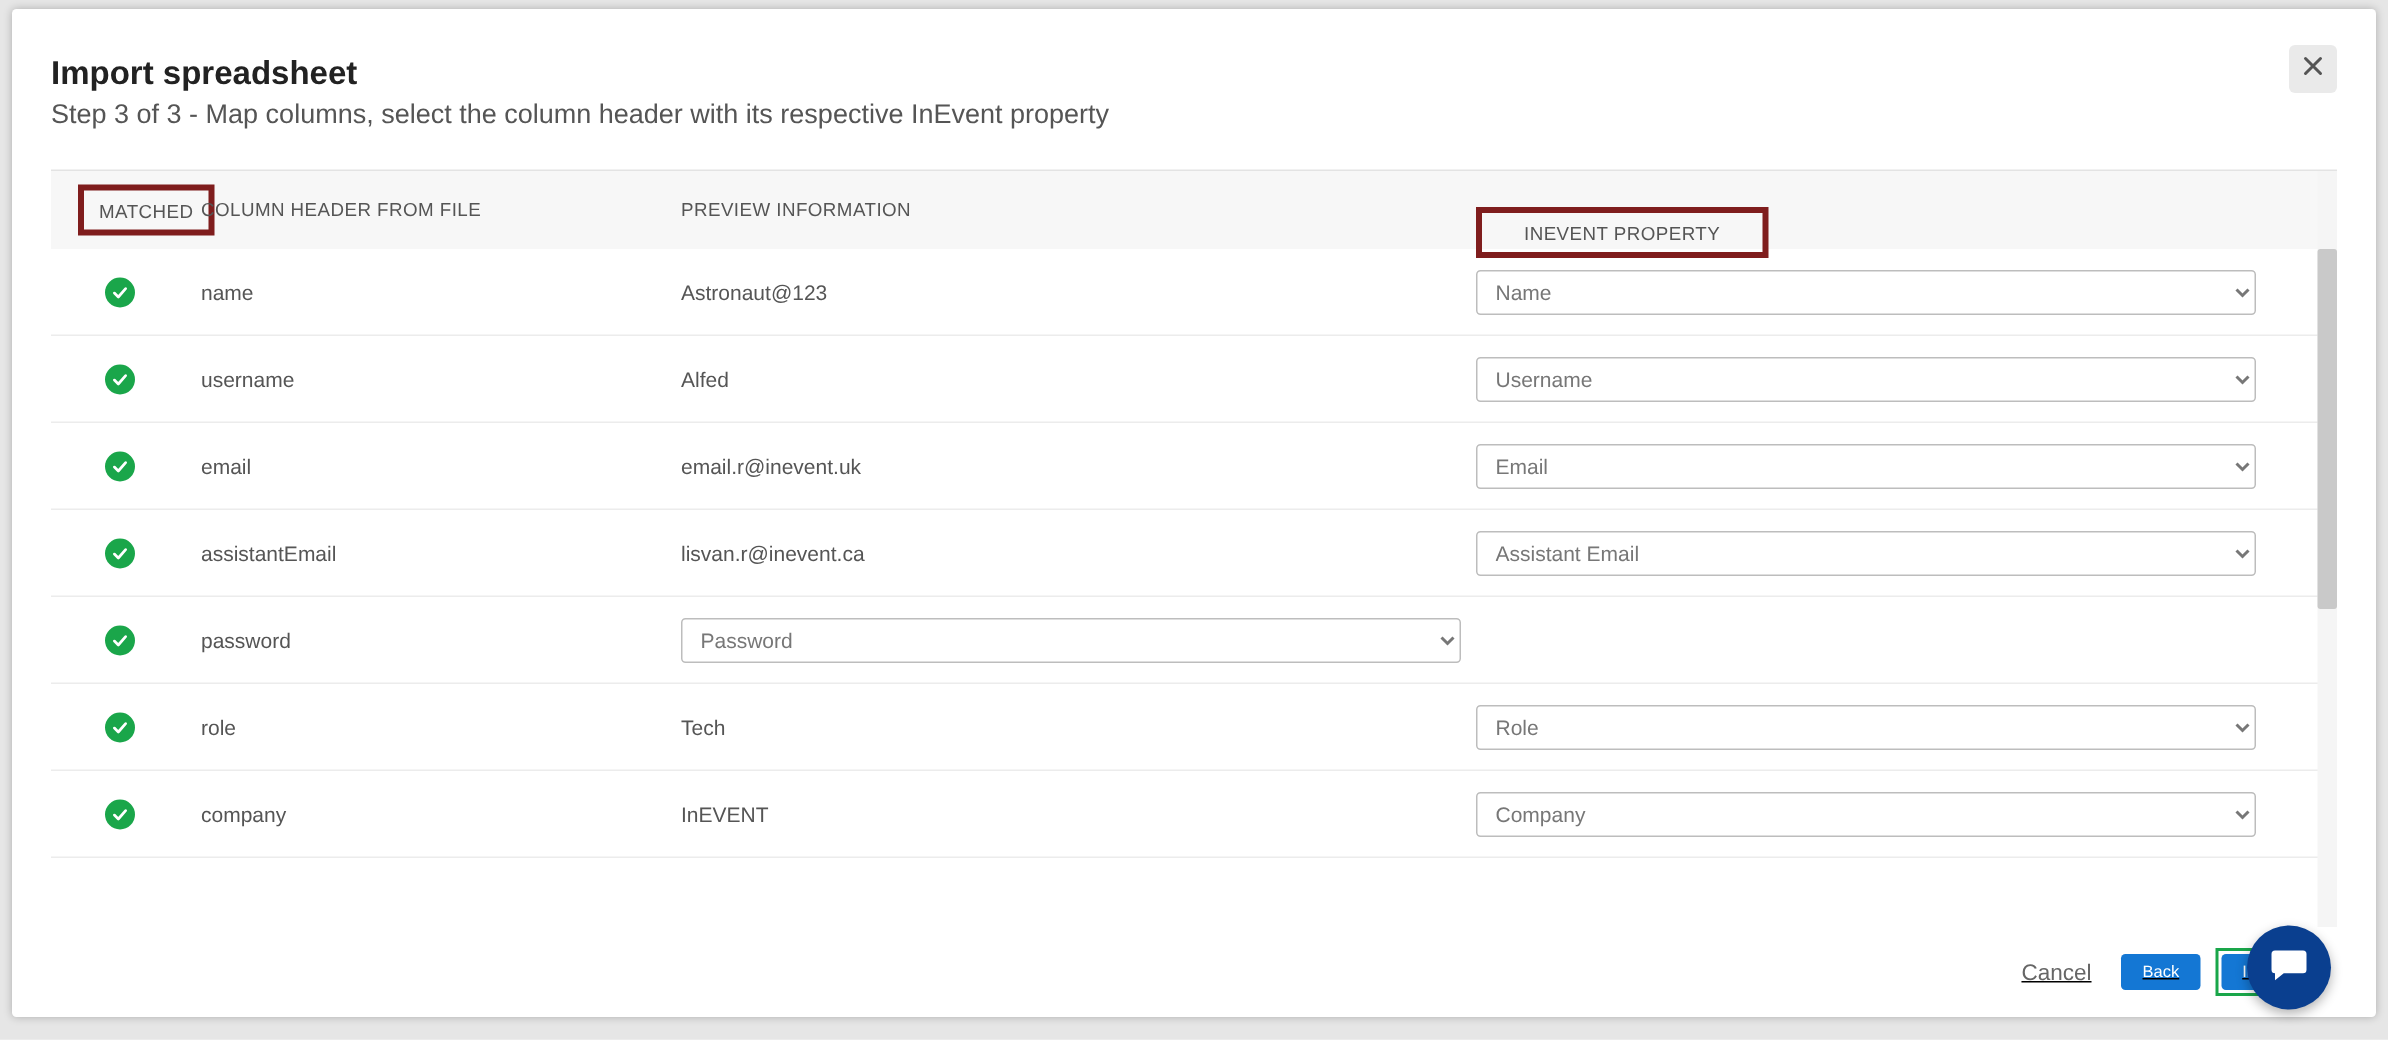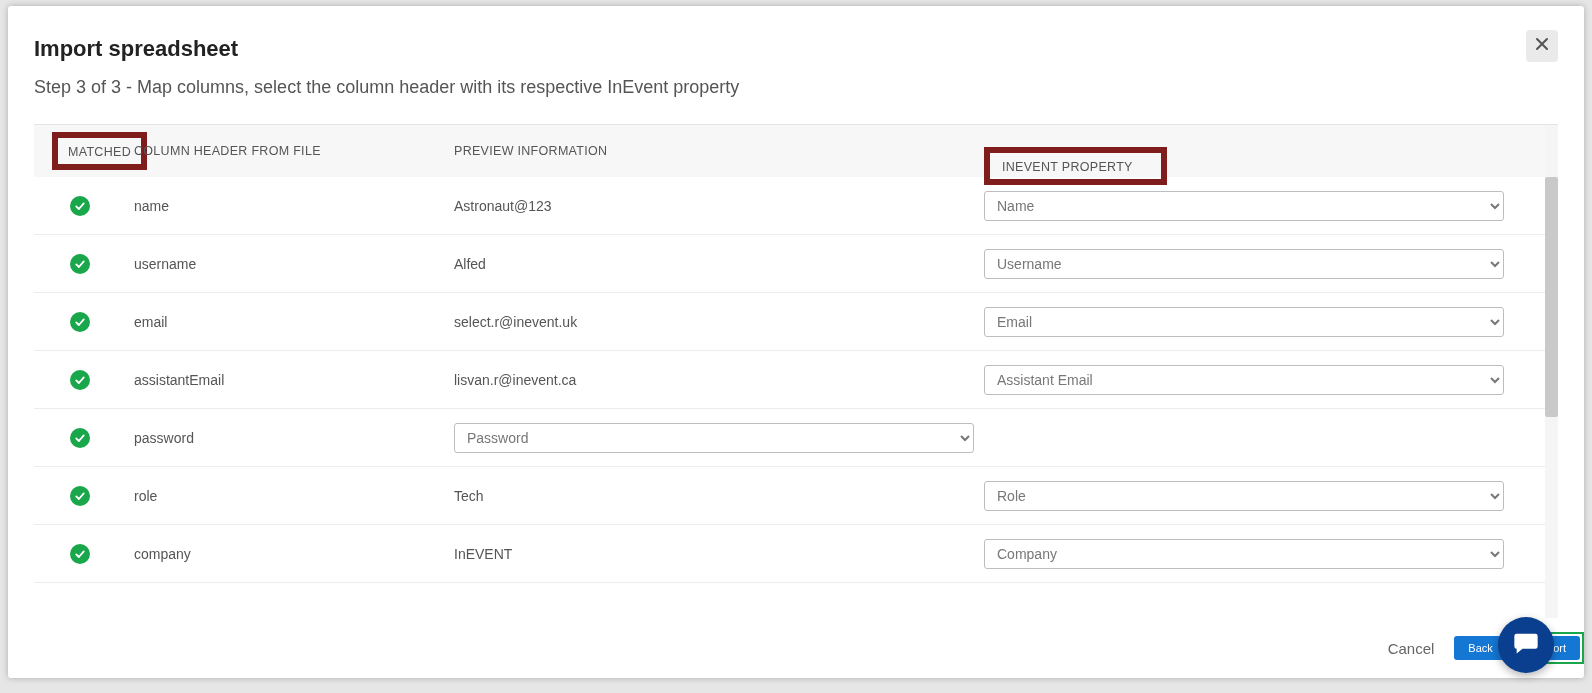--- a/index.html
+++ b/index.html
@@ -11,21 +11,21 @@
     background: #fff;
     border-radius: 3px;
     box-shadow: 0 0 6px rgba(0,0,0,0.25);
     display:flex; flex-direction:column;
   }
   .modal-header {
     padding: 30px 26px 18px 26px;
     display:flex; justify-content:space-between; align-items:flex-start;
   }
   .modal-header .titles { max-width: 80%; }
-  .modal-title { font-size: 22px; font-weight: 600; color:#222; margin-bottom:15px; }
+  .modal-title { font-size: 22px; font-weight: 600; color:#222; margin-bottom:4px; }
   .modal-sub   { font-size: 18px; color:#555; }
   .close-btn {
     width: 32px; height: 32px;
     background:#eaeaea; border-radius:4px;
     display:flex; align-items:center; justify-content:center;
     color:#555; font-size:18px; cursor:pointer; border:none;
     margin-top:-6px;
   }
   .table-wrap {
     position:relative;
@@ -39,21 +39,21 @@
     background:#f7f7f7;
     display:flex; align-items:center;
     font-size:12.5px; color:#555; letter-spacing:0.3px;
   }
   .col-matched { width: 100px; padding-left:18px; }
   .col-header  { width: 320px; }
   .col-preview { width: 530px; }
   .col-prop    { flex:1; padding-right:18px; }
   .hi-box {
     display:inline-block;
-    border:6px solid #7f1d1d;
+    border:4px solid #7f1d1d;
     padding:8px 10px 6px 10px;
     line-height:1;
   }
   .tbody { overflow-y:auto; height: calc(100% - 52px); }
   .row {
     display:flex; align-items:center;
     height:58px;
     border-bottom:1px solid #ececec;
     font-size:14px; color:#555;justify-content:space-between;
   }
@@ -66,21 +66,21 @@
   .sel {
     width: 100%; max-width: 520px;
     height:30px;
     border:1px solid #bdbdbd; border-radius:3px;
     background:#fff; color:#777; font-size:14px;
     padding:0 8px;
   }
   .footer {
     height:60px;
     display:flex; align-items:center; justify-content:flex-end;
-    gap:10px; 
+    gap:10px; padding-right:40px;text-decoration:underline;
   }
   .btn-text { background:none; border:none; color:#666; font-size:15px; cursor:pointer; padding:6px 10px; }
   .btn-blue { background:#1477d4; color:#fff; border:none; border-radius:3px; font-size:11px; padding:6px 14px; cursor:pointer; }
   .hi-import {
     border:2px solid #1aa64a; padding:2px;
     display:inline-flex;
   }
   .scroll-ind {
     position:absolute; right:0; top:0; width:13px; height:100%;
     background:#f5f5f5;
@@ -119,21 +119,21 @@
   </div>
 
   <div class="table-wrap">
     <div class="thead">
       <div class="col-matched">
         <span class="hi-box">MATCHED</span>
       </div>
       <div class="col-header">COLUMN HEADER FROM FILE</div>
       <div class="col-preview">PREVIEW INFORMATION</div>
       <div class="col-prop">
-        <span class="hi-box" style="padding:8px 28px 6px 12px;margin-top:30px;">INEVENT PROPERTY</span>
+        <span class="hi-box" style="padding:8px 28px 6px 28px;margin-top:30px;">INEVENT PROPERTY</span>
       </div>
     </div>
 
     <div class="tbody" id="tbody">
         <div class="row">
           <div class="col-matched">
             <div class="check">
               <svg viewBox="0 0 16 16">
                 <path d="M3 8.5 L6.5 12 L13 4.5" stroke="#fff" stroke-width="2.4" fill="none" stroke-linecap="round" stroke-linejoin="round"></path>
               </svg>
@@ -157,21 +157,21 @@
         </div>
         <div class="row">
           <div class="col-matched">
             <div class="check">
               <svg viewBox="0 0 16 16">
                 <path d="M3 8.5 L6.5 12 L13 4.5" stroke="#fff" stroke-width="2.4" fill="none" stroke-linecap="round" stroke-linejoin="round"></path>
               </svg>
             </div>
           </div>
           <div class="col-header">email</div>
-          <div class="col-preview">select.r@inevent.uk</div>
+          <div class="col-preview">email.r@inevent.uk</div>
           <div class="col-prop"><select class="sel"><option>Email</option></select></div>
         </div>
         <div class="row">
           <div class="col-matched">
             <div class="check">
               <svg viewBox="0 0 16 16">
                 <path d="M3 8.5 L6.5 12 L13 4.5" stroke="#fff" stroke-width="2.4" fill="none" stroke-linecap="round" stroke-linejoin="round"></path>
               </svg>
             </div>
           </div>

